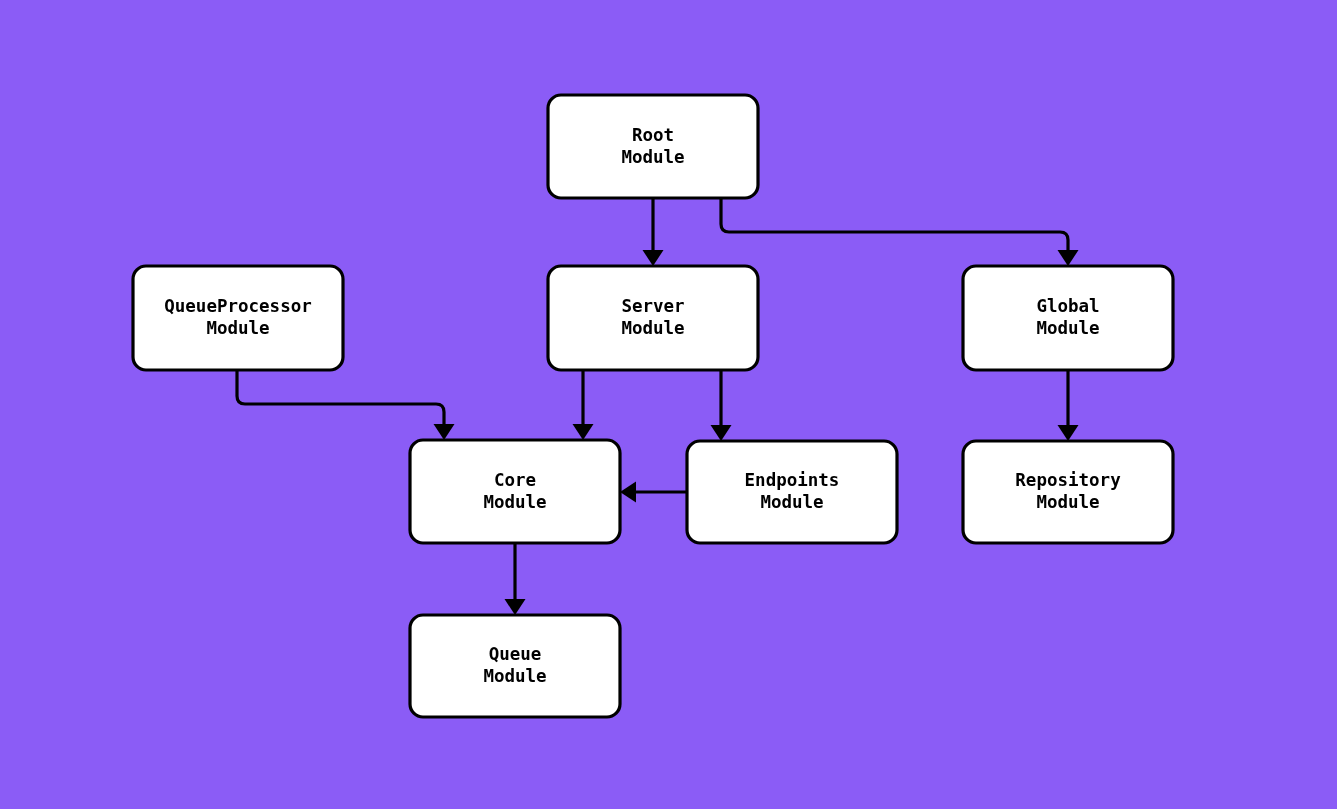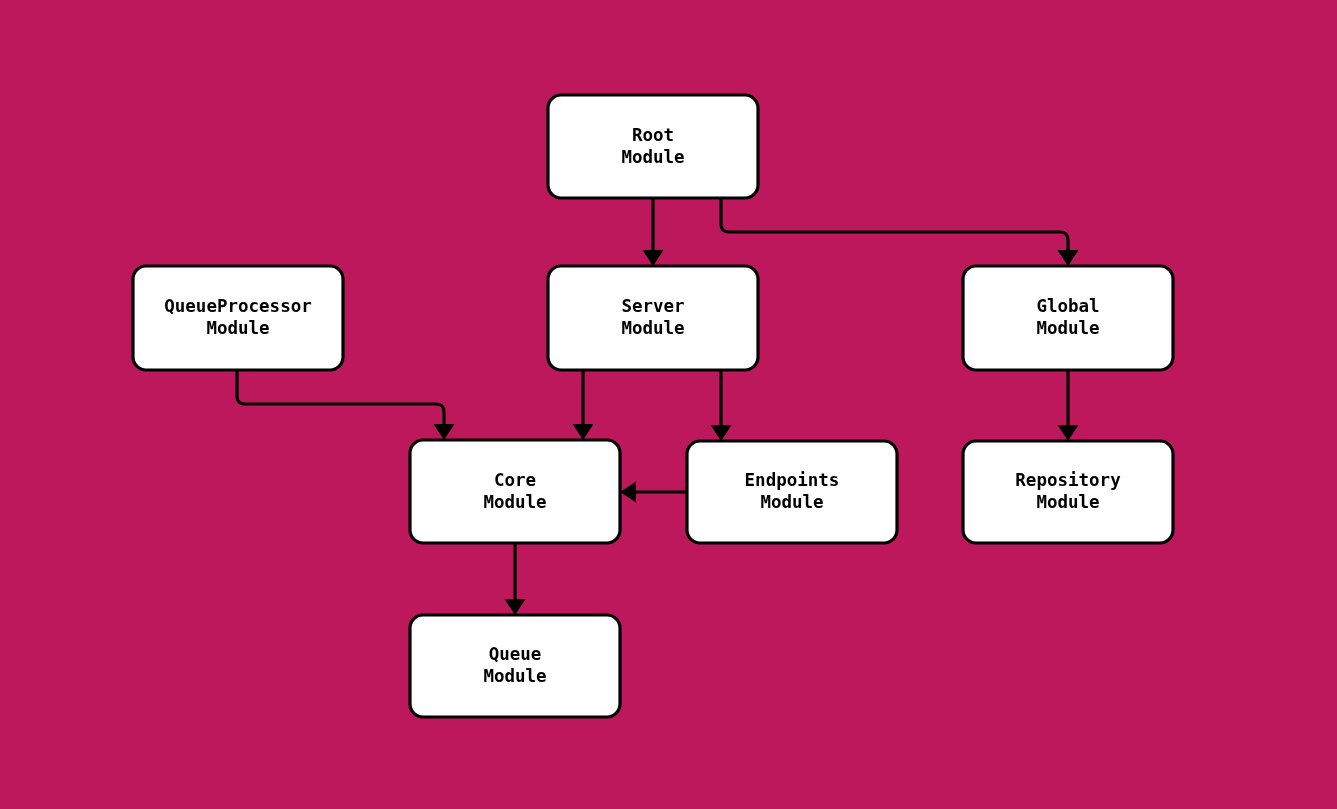--- a/index.html
+++ b/index.html
@@ -11,21 +11,21 @@
   body {
     width: 1337px;
     height: 809px;
     overflow: hidden;
     font-family: "DejaVu Sans Mono", "Liberation Mono", monospace;
   }
   #diagram-root {
     position: relative;
     width: 1337px;
     height: 809px;
-    background: #be185d;
+    background: #8b5cf6;
   }
   svg#diagram-canvas {
     display: block;
     width: 1337px;
     height: 809px;
   }
   .node-box {
     fill: #ffffff;
     stroke: #000000;
     stroke-width: 3.2;

